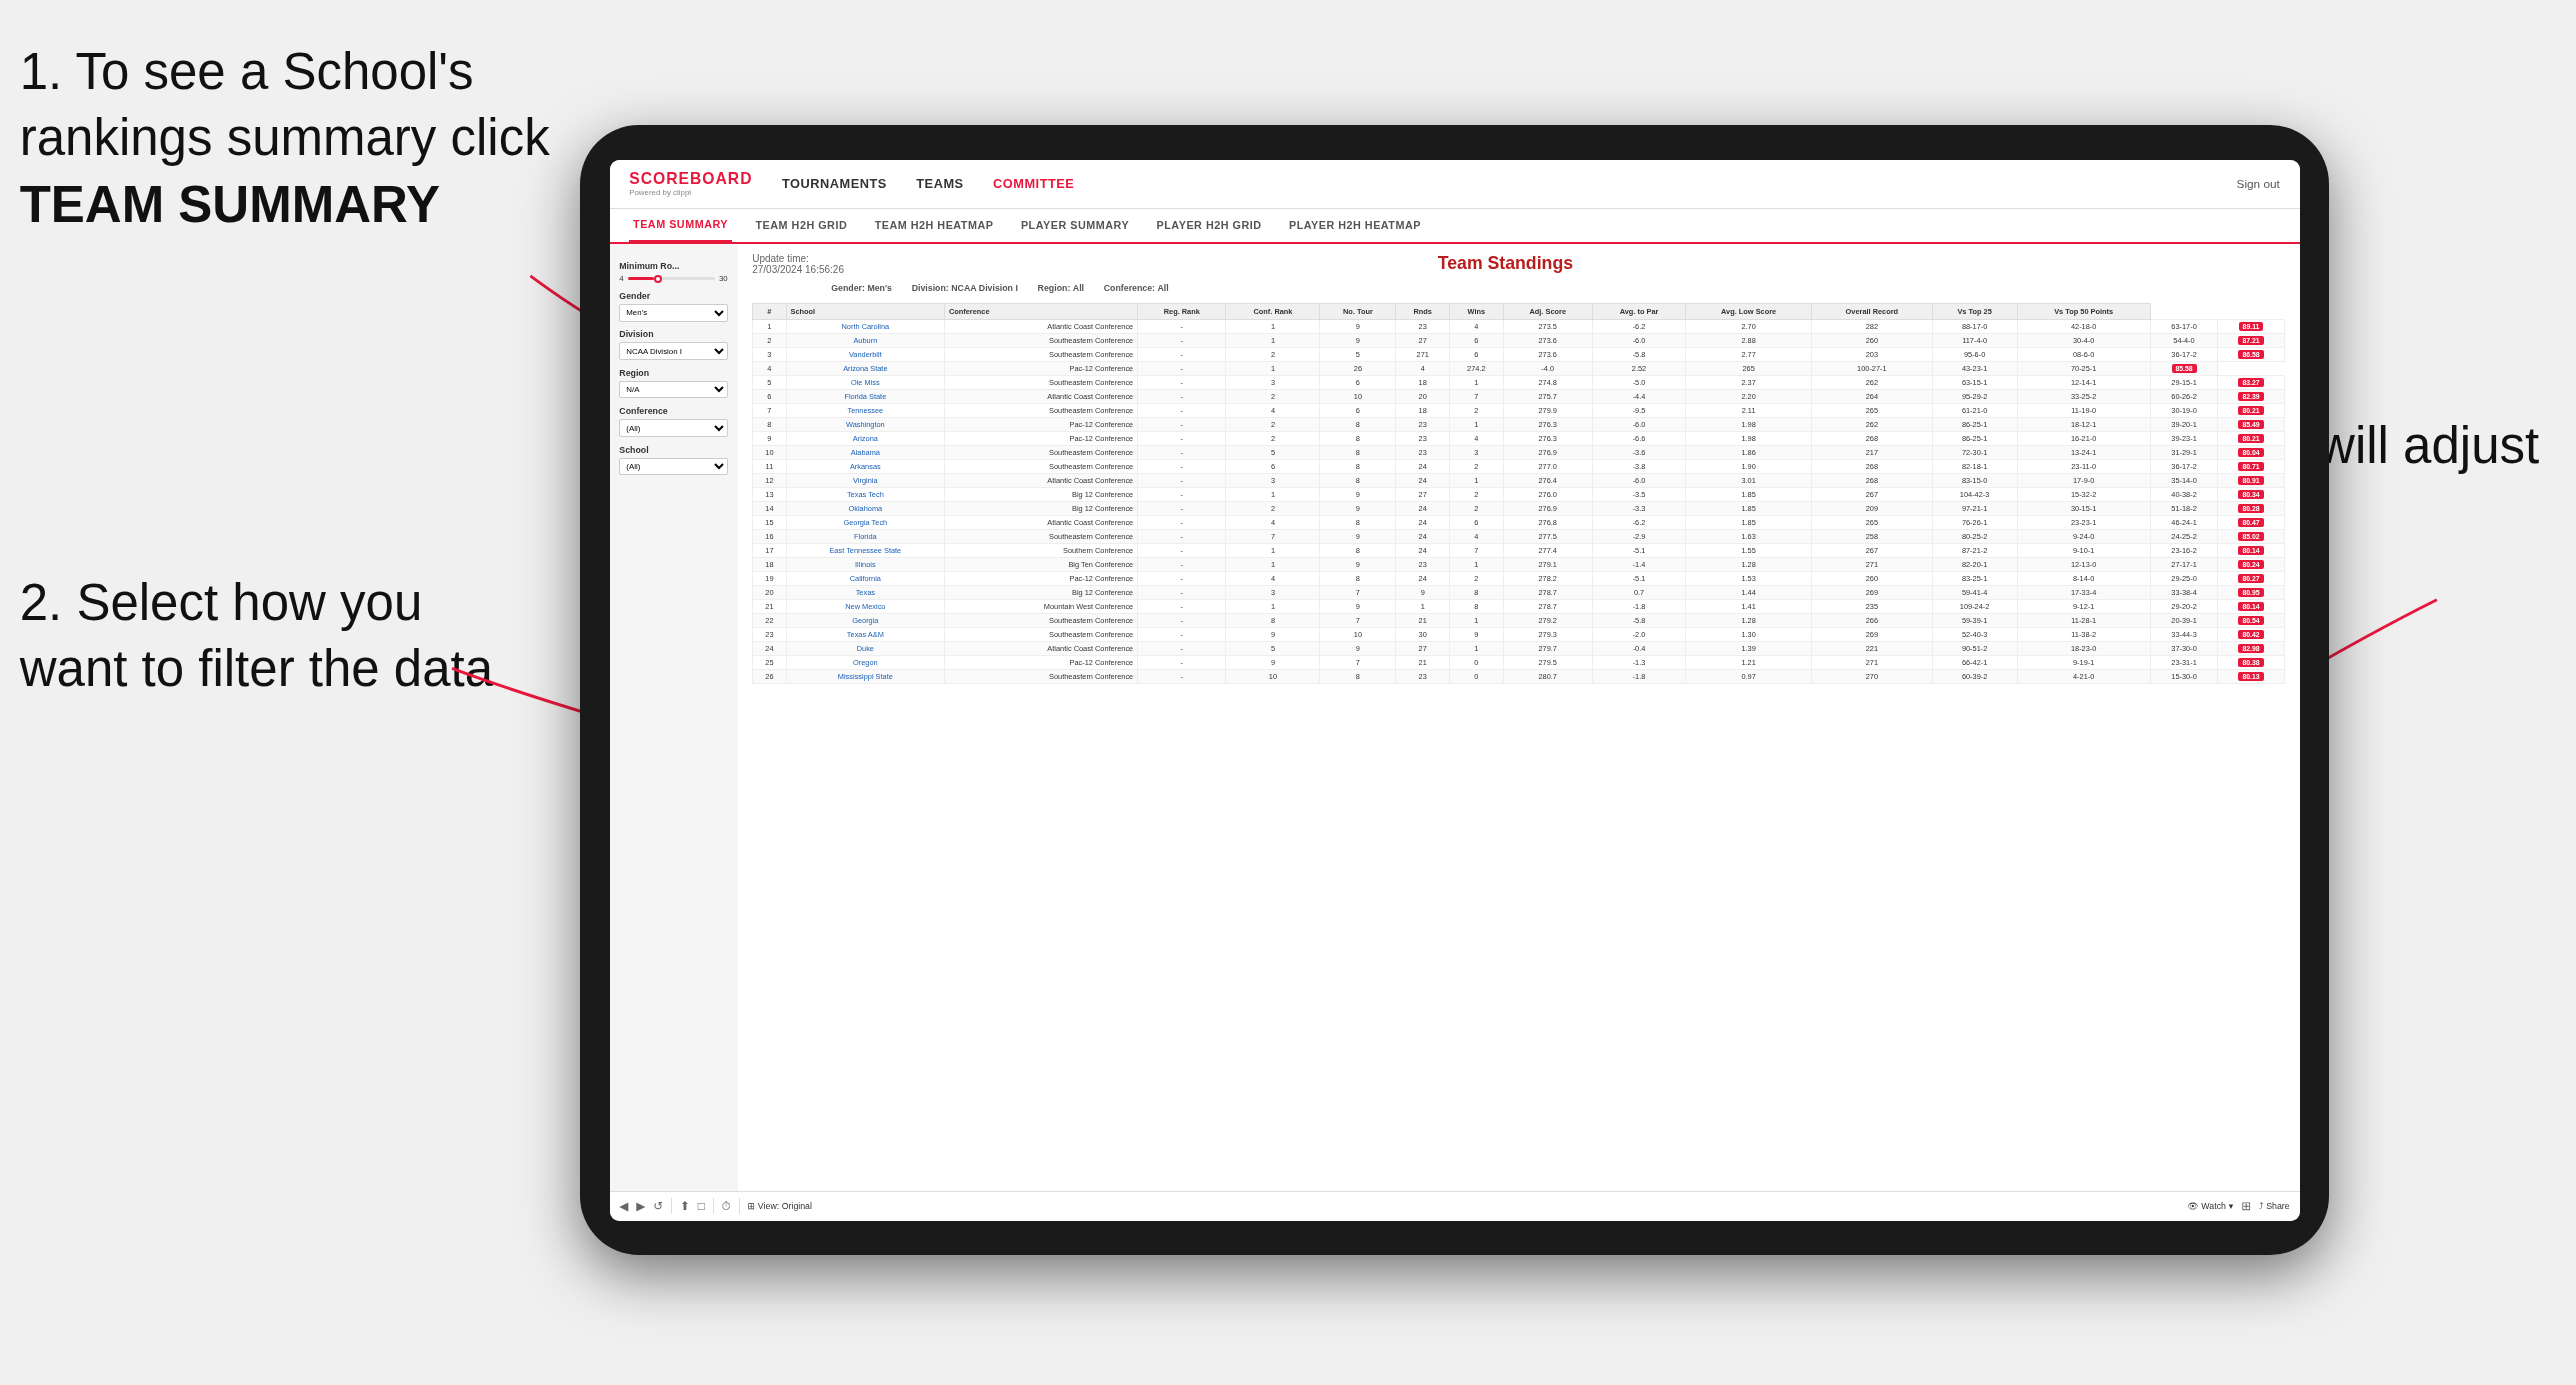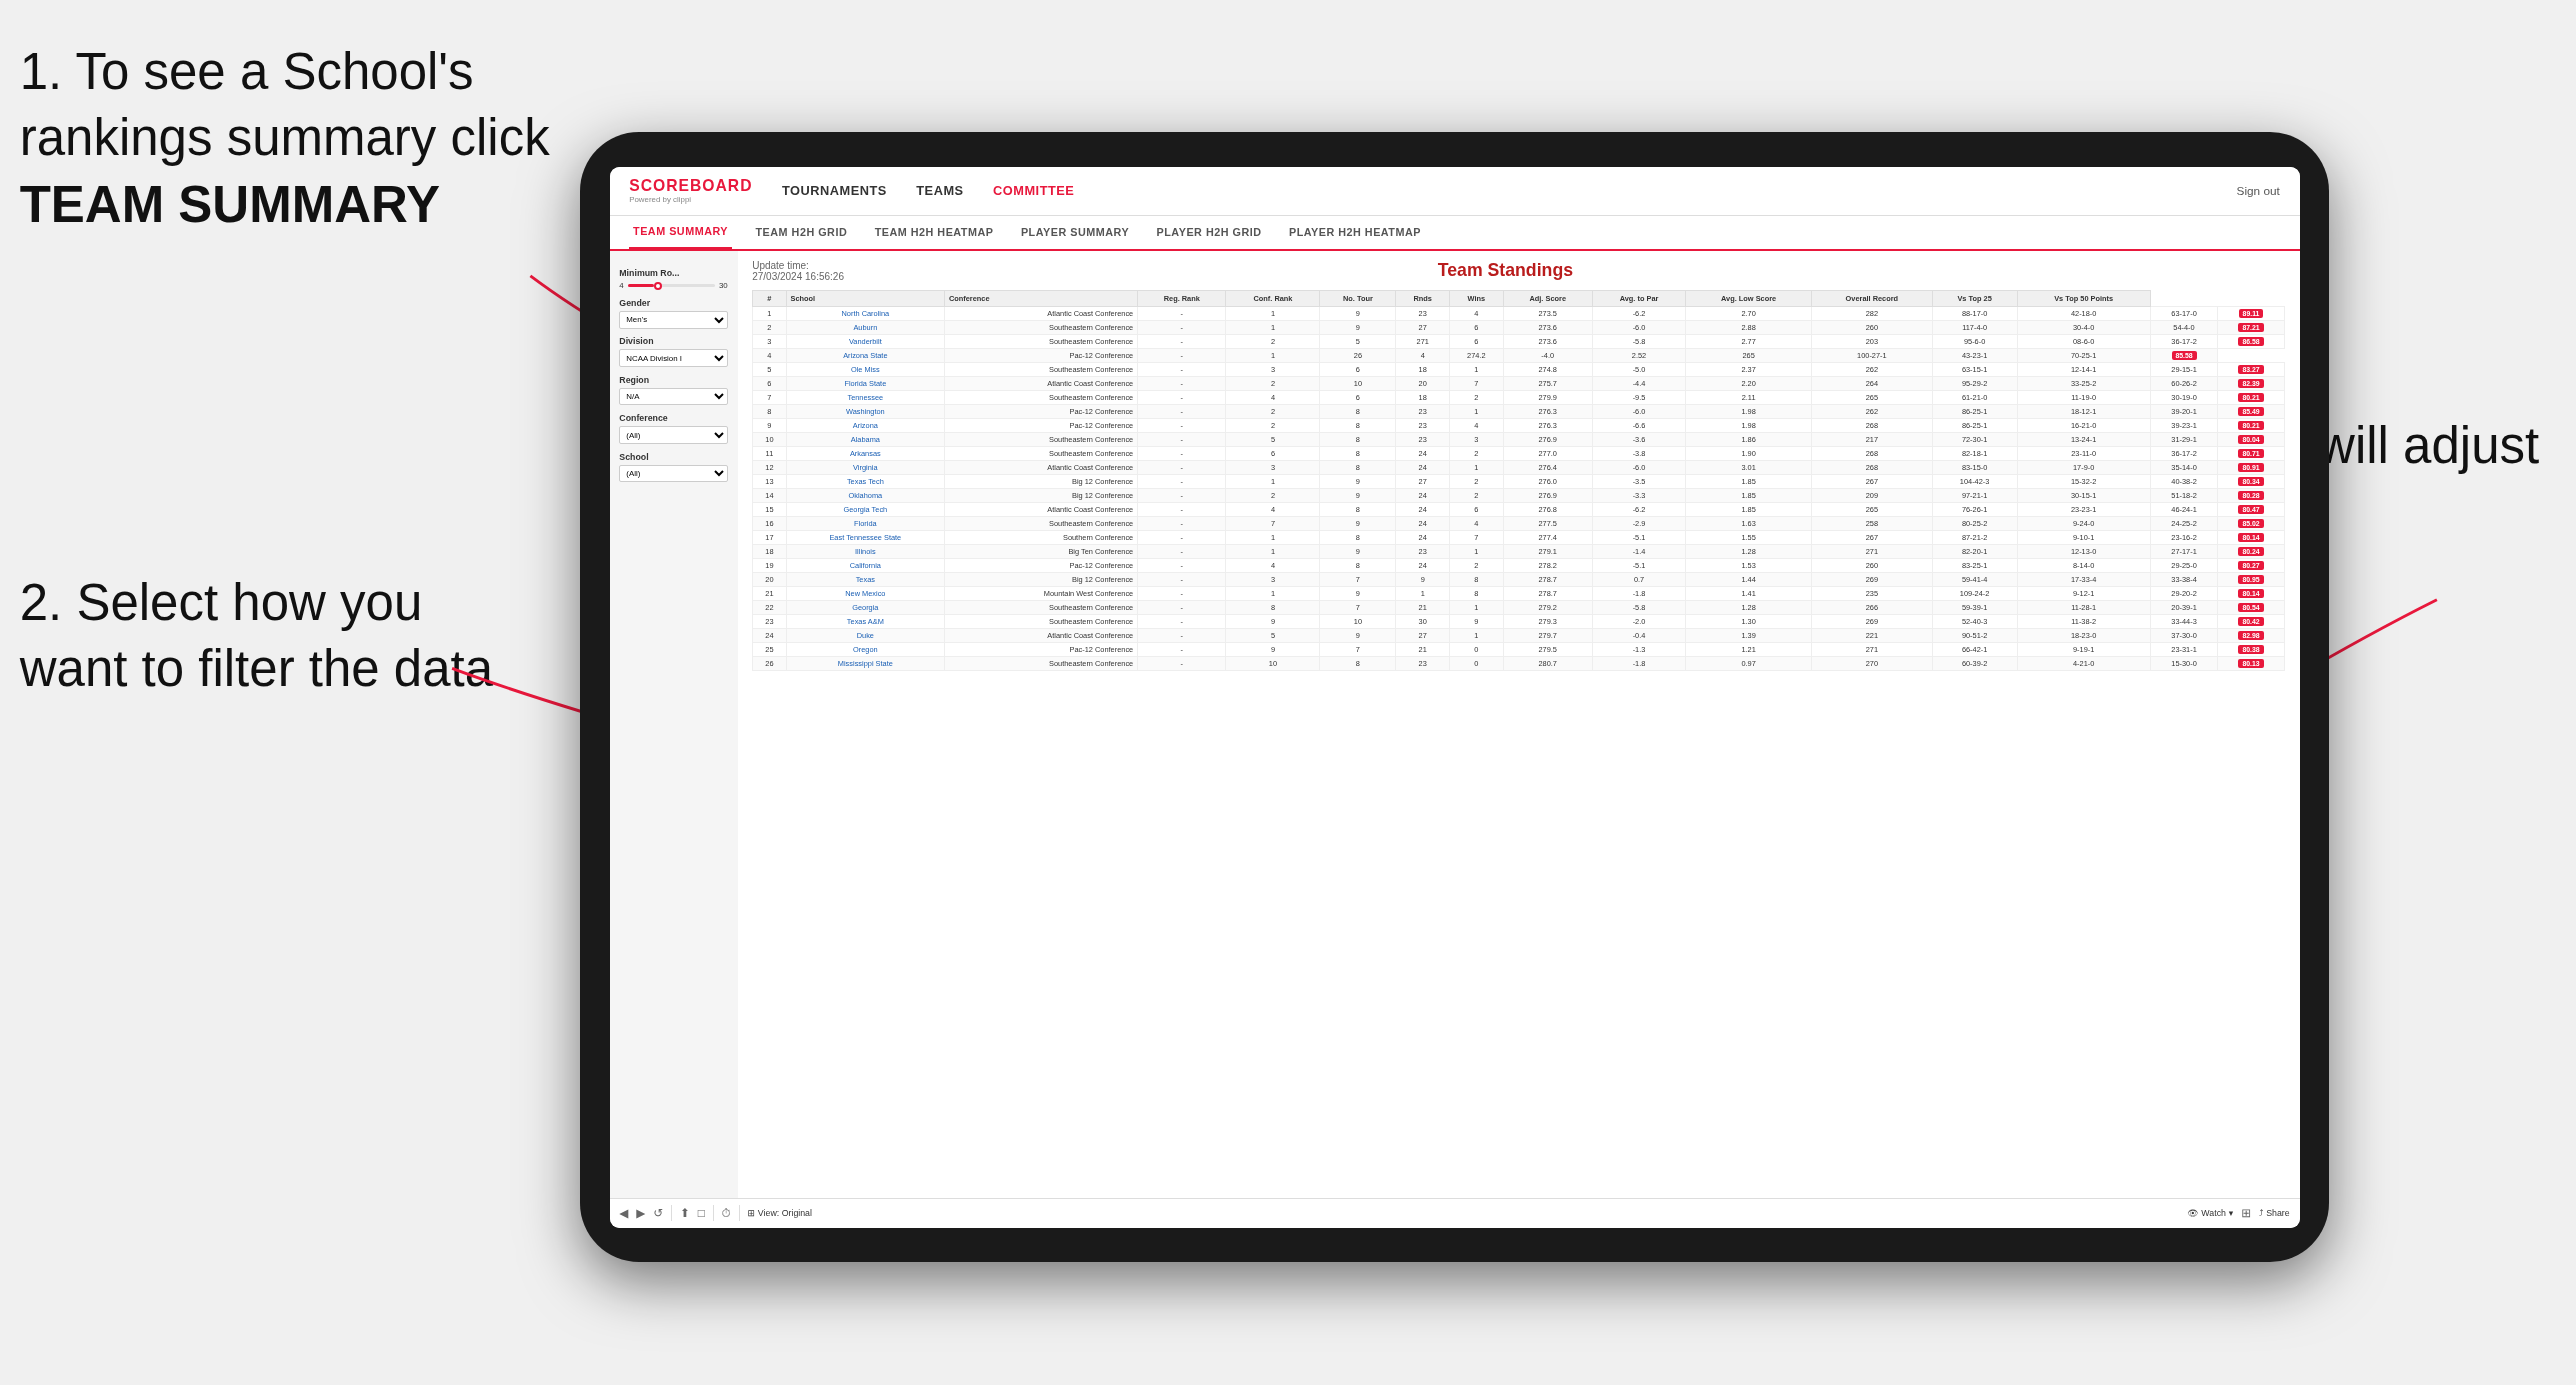--- a/index.html
+++ b/index.html
@@ -39,21 +39,21 @@
     }
 
     
     .arrow-svg {
       position: absolute;
     }
 
     
     .tablet-outer {
       position: absolute;
-      top: 132px;
+      top: 125px;
       left: 580px;
       width: 1749px;
       height: 1130px;
       background: #1a1a1a;
       border-radius: 59px;
       box-shadow: 0 19.7px 59px rgba(0,0,0,0.5);
       display: flex;
       align-items: center;
       justify-content: center;
     }
@@ -438,20 +438,34 @@
       </div>
 
       <div class="table-area">
         <div class="table-header-row">
           <div>
             <div class="update-time">Update time:</div>
             <div class="update-time">27/03/2024 16:56:26</div>
           </div>
           <div class="table-title">Team Standings</div>
           <div style="width:118px;"></div>
+        </div>
+        <div class="filter-row">
+          <div class="filter-item">
+            <span>Gender:</span> <span>Men's</span>
+          </div>
+          <div class="filter-item">
+            <span>Division:</span> <span>NCAA Division I</span>
+          </div>
+          <div class="filter-item">
+            <span>Region:</span> <span>All</span>
+          </div>
+          <div class="filter-item">
+            <span>Conference:</span> <span>All</span>
+          </div>
         </div>
 
         <table class="data-table">
           <thead>
             <tr>
               <th>#</th>
               <th style="text-align:left">School</th>
               <th style="text-align:left">Conference</th>
               <th>Reg. Rank</th>
               <th>Conf. Rank</th>

